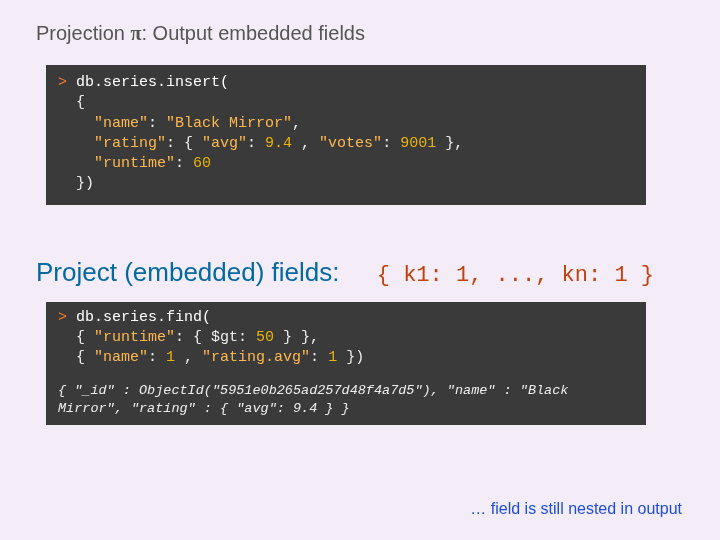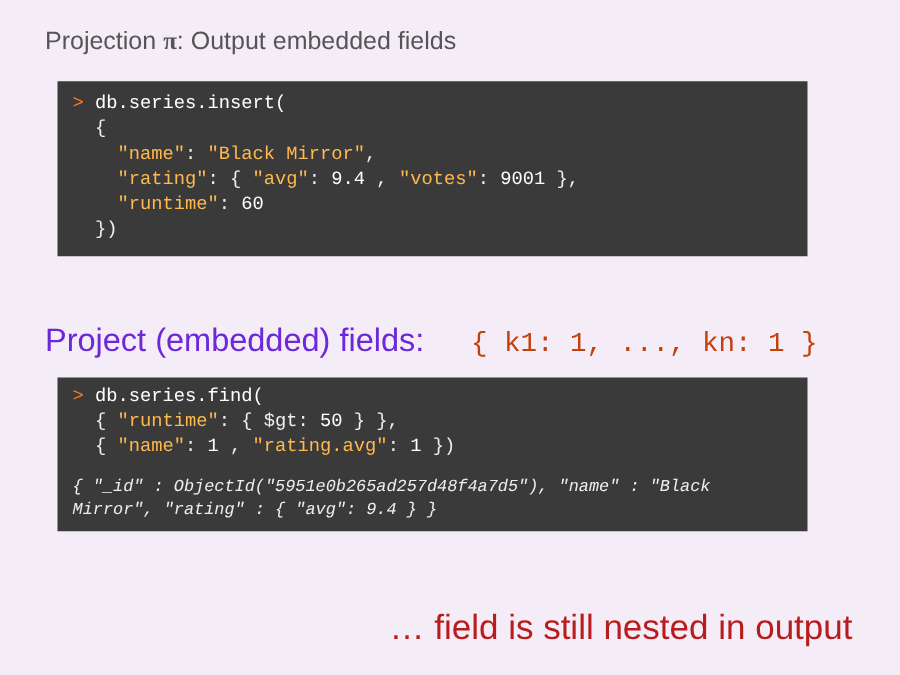--- a/index.html
+++ b/index.html
@@ -35,46 +35,46 @@
   .code-block.tight { padding: 6px 12px 8px 12px; }
   .code-block.result {
     font-style: italic;
     font-size: 13.5px;
     line-height: 1.3;
     white-space: pre-wrap;
   }
   .prompt { color: #ff7a2a; }
   .cmd    { color: #ffffff; }
   .str    { color: #ffb84d; }
-  .num    { color: #ffffff; }
+  .num    { color: #eab308; }
 
   .subhead-row {
     display: flex;
     align-items: baseline;
     justify-content: space-between;
     margin: 52px 0 14px 0;
     padding-right: 30px;
   }
   .subhead {
     font-weight: 300;
     font-size: 26px;
-    color: #6d28d9;
+    color: #0369a1;
   }
   .inline-code {
     font-family: Consolas, "Courier New", monospace;
     font-size: 22px;
     color: #c2410c;
   }
   .footer-note {
     position: absolute;
     right: 38px;
     bottom: 22px;
     font-weight: 300;
-    font-size: 28px;
-    color: #b91c1c;
+    font-size: 16px;
+    color: #1d4ed8;
   }
 </style>
 </head>
 <body>
 
 <h1 class="title"><span>Projection </span><span class="pi">π</span><span>: Output embedded fields</span></h1>
 
 <div class="code-block"><span class="prompt">&gt;</span><span class="cmd"> db.series.insert(</span>
 <span>  {</span>
 <span>    </span><span class="str">"name"</span><span>: </span><span class="str">"Black Mirror"</span><span>,</span>

